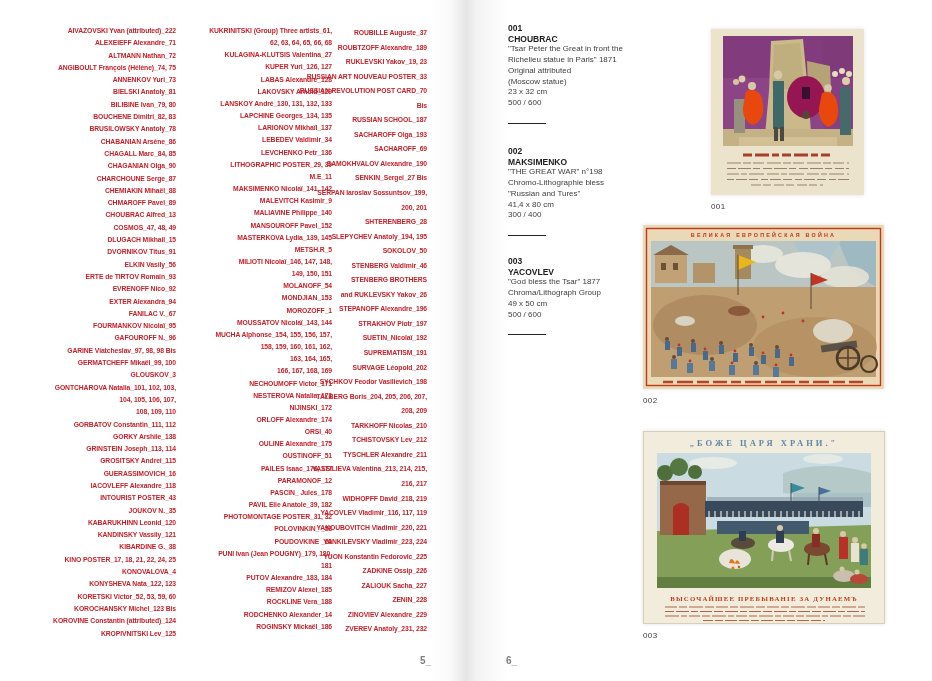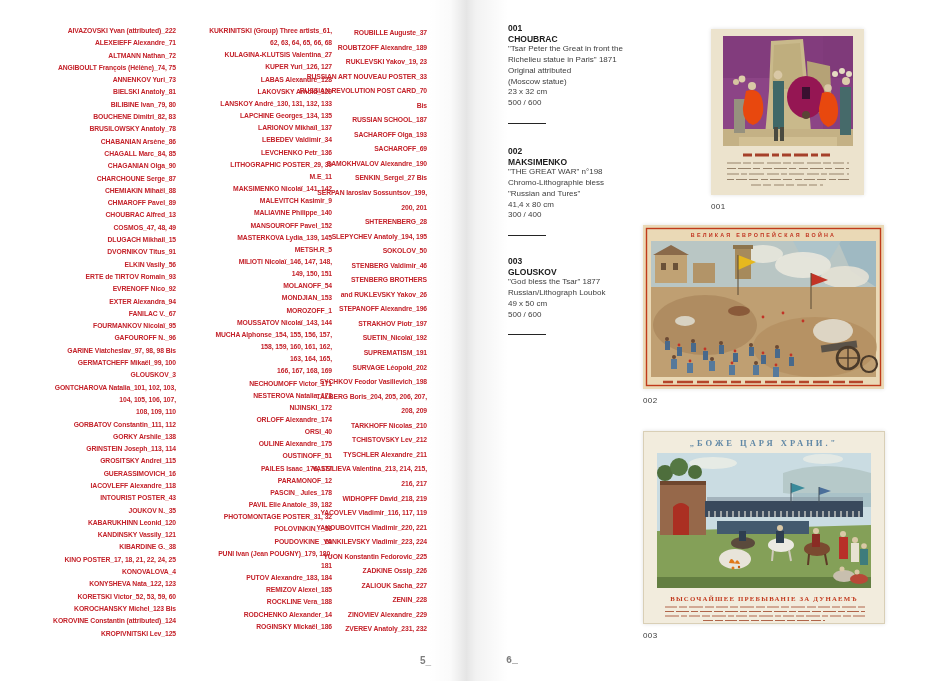--- a/index.html
+++ b/index.html
@@ -24,21 +24,21 @@
   
   .fig{position:absolute;margin:0;padding:0;}
   .fig-1{left:711px;top:29px;width:153px;}
   .fig-2{left:643px;top:225px;width:241px;}
   .fig-3{left:643px;top:431px;width:242px;}
   .fig svg{display:block;box-shadow:0 0 4px rgba(0,0,0,0.12);}
   .figcap{font-size:8px;color:#3a3a3a;margin-top:7px;letter-spacing:0.4px;}
   
   .pagenum{position:absolute;font-size:10px;font-weight:bold;color:#7d7d7d;}
   .pn-left{left:420px;top:655px;}
-  .pn-right{left:506px;top:655px;font-family:Liberation Mono, monospace;}
+  .pn-right{left:506px;top:655px;}
 </style>
 </head>
 <body>
 
 <div class="spread">
 
   <div>
     <div class="index-col col1" id="col1">
         <div class="index-line">AIVAZOVSKI Yvan (attributed)_222</div>
         <div class="index-line">ALEXEIEFF Alexandre_71</div>
@@ -210,23 +210,23 @@
           <div class="artist">MAKSIMENKO</div>
           <div class="detail">"THE GREAT WAR" n°198</div>
           <div class="detail">Chromo-Lithographie bless</div>
           <div class="detail">"Russian and Tures"</div>
           <div class="detail">41,4 x 80 cm</div>
           <div class="detail">300 / 400</div>
           <div class="rule"></div>
         </div>
         <div class="lot lot-3">
           <div class="num">003</div>
-          <div class="artist">GLOUSKOV</div>
+          <div class="artist">YACOVLEV</div>
           <div class="detail">"God bless the Tsar" 1877</div>
-          <div class="detail">Russian/Lithograph Loubok</div>
+          <div class="detail">Chroma/Lithograph Group</div>
           <div class="detail">49 x 50 cm</div>
           <div class="detail">500 / 600</div>
           <div class="rule"></div>
         </div>
       </div>
 
     <figure class="fig fig-1">
       <svg width="153" height="166" viewBox="0 0 153 166">
         <rect width="153" height="166" fill="#ece3cd"></rect>
         <rect x="12" y="7" width="130" height="110" fill="#8c4486"></rect>

